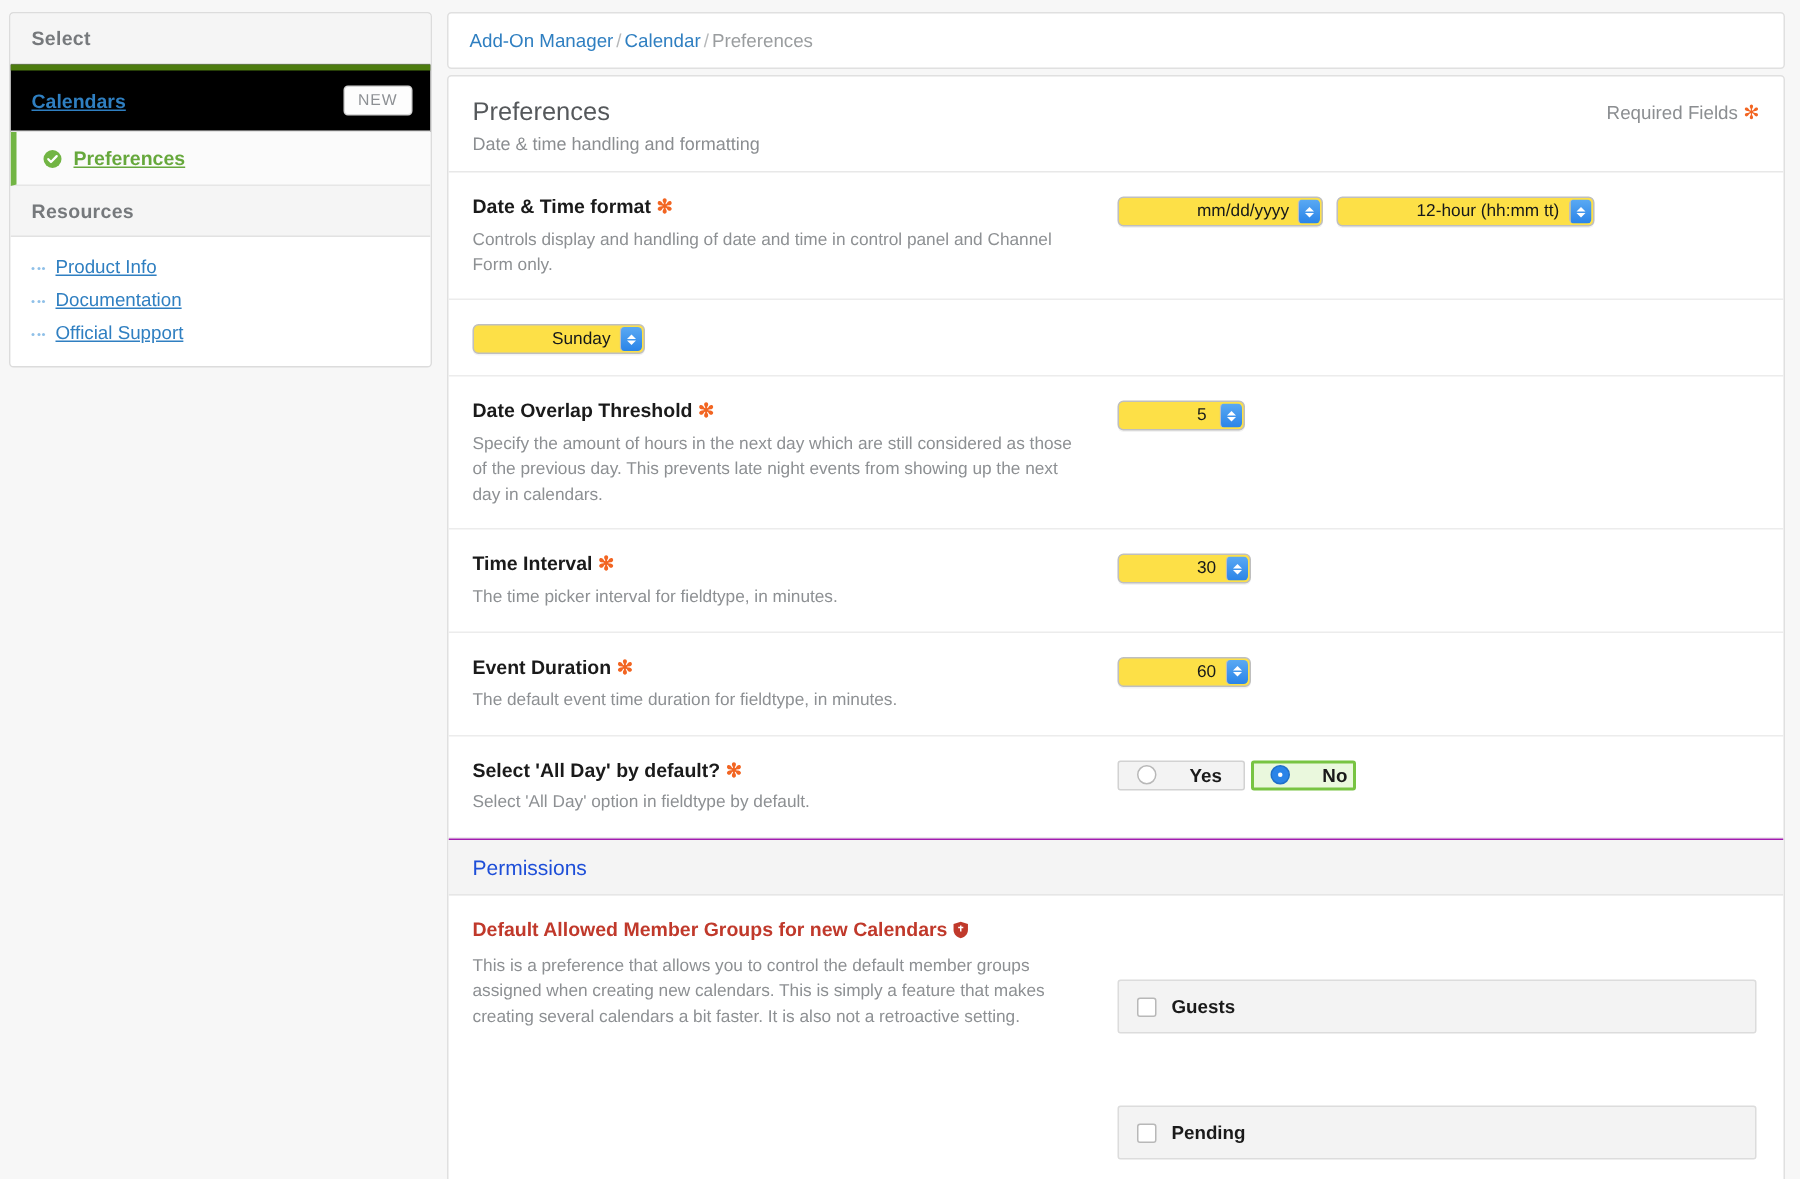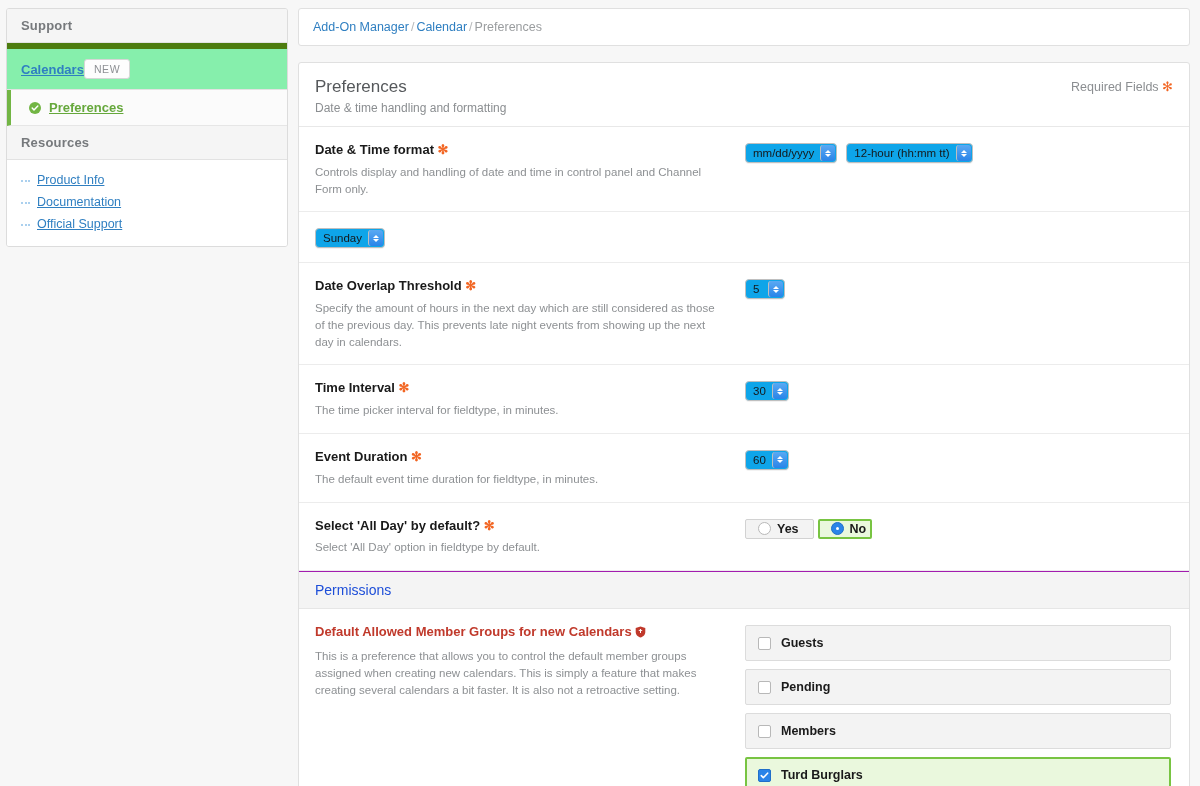--- a/index.html
+++ b/index.html
@@ -50,24 +50,24 @@
     width: 2px; height: 2px; border-radius: 50%;
     background: #8fc0e8; display: block;
   }
   .side-link-row a {
     color: #2f7fc1;
     text-decoration: underline;
     font-size: 12.5px;
   }
 
   .side-row-plain {
-    display: flex; align-items: center; 
+    display: flex; align-items: center; justify-content: space-between;
     padding: 10px 12px 10px 14px;
-    background: #86efac;
-    border-top: 6px solid #4d7c0f;
+    background: #000000;
+    border-top: 4px solid #4d7c0f;
     border-bottom: 1px solid #e2e2e2;
   }
   .side-row-plain a {
     color: #2f7fc1; text-decoration: underline;
     font-size: 13px; font-weight: bold;
   }
   .new-badge {
     border: 1px solid #d6d6d6;
     border-radius: 3px;
     background: #fdfdfd;
@@ -109,21 +109,21 @@
   
   .main { flex: 1 1 auto; min-width: 0; }
 
   .breadcrumb {
     background: #ffffff;
     border: 1px solid #e0e0e0;
     border-radius: 3px;
     padding: 11px 14px;
     font-size: 12.5px;
     color: #9a9d9f;
-    margin-bottom: 16px;
+    margin-bottom: 4px;
   }
   .breadcrumb a { color: #2f7fc1; text-decoration: none; }
   .breadcrumb .sep { color: #b6b8ba; padding: 0 2px; }
 
   .panel {
     background: #ffffff;
     border: 1px solid #e0e0e0;
     border-radius: 3px;
     overflow: hidden;
   }
@@ -159,23 +159,24 @@
     max-width: 410px;
   }
   .field-right { flex: 1 1 auto; display: flex; align-items: flex-start; gap: 9px; padding-top: 1px; }
 
   
   .mac-select {
     display: inline-flex; align-items: stretch;
     height: 20px;
     border: 1px solid #bfbfbf;
     border-radius: 4px;
-    background: #0ea5e9;
+    background: #fde047;
     overflow: hidden;
     box-shadow: 0 1px 0 rgba(0,0,0,.05);
+    padding-left: 45px;
   }
   .mac-select .val {
     display: flex; align-items: center;
     padding: 0 6px 0 7px;
     font-size: 11.5px; color: #15181a; white-space: nowrap;
   }
   .mac-select .stepper {
     width: 15px; flex: 0 0 15px;
     background: linear-gradient(#5aa9f3, #2a84e8);
     border-left: 1px solid #bfbfbf;
@@ -189,21 +190,21 @@
     border-left: 3px solid transparent;
     border-right: 3px solid transparent;
   }
   .mac-select .stepper .up { border-bottom: 3.5px solid #fff; }
   .mac-select .stepper .dn { border-top: 3.5px solid #fff; }
   .mac-select.num .val { min-width: 22px; justify-content: flex-start; }
 
   
   .radio-group { display: inline-flex; gap: 0; }
   .radio-opt {
-    display: inline-flex; align-items: center; gap: 6px;
+    display: inline-flex; align-items: center; gap: 22px;
     border: 1px solid #d2d2d2;
     background: #f3f3f3;
     padding: 6px 14px 6px 12px;
     font-size: 12.5px; font-weight: bold; color: #1a1a1a;
     border-radius: 2px;
     height: 20px;
   }
   .radio-opt + .radio-opt { margin-left: 4px; }
   .radio-opt.selected {
     border: 2px solid #78c442;
@@ -237,21 +238,21 @@
   .perm-desc { font-size: 11.5px; color: #8d9093; margin-top: 5px; line-height: 1.5; max-width: 400px; }
   .shield { display:inline-block; vertical-align:-2px; margin-left:3px; }
 
   .check-list { display: flex; flex-direction: column; gap: 8px; width: 100%; padding-right: 2px; }
   .check-row {
     display: flex; align-items: center; gap: 10px;
     border: 1px solid #dcdcdc;
     background: #f3f3f3;
     border-radius: 2px;
     padding: 10px 12px;
-    font-size: 12.5px; font-weight: bold; color: #1a1a1a;
+    font-size: 12.5px; font-weight: bold; color: #1a1a1a; margin-top: 40px;
   }
   .check-row.checked {
     border: 2px solid #78c442;
     background: #eaf8dd;
     padding: 9px 11px;
   }
   .cbox {
     width: 13px; height: 13px; flex: 0 0 13px;
     border: 1px solid #b8b8b8; background: #fff;
     border-radius: 2px;
@@ -261,21 +262,21 @@
     display: flex; align-items: center; justify-content: center;
   }
 </style>
 </head>
 <body>
 
 <div class="page">
 
   <aside class="sidebar">
 
-    <div class="side-header">Support</div>
+    <div class="side-header">Select</div>
 
 
     <div class="side-row-plain">
       <a href="#">Calendars</a>
       <span class="new-badge">NEW</span>
     </div>
 
     <div class="side-row-active">
       <span class="check-circle">
         <svg width="8" height="8" viewBox="0 0 8 8">

